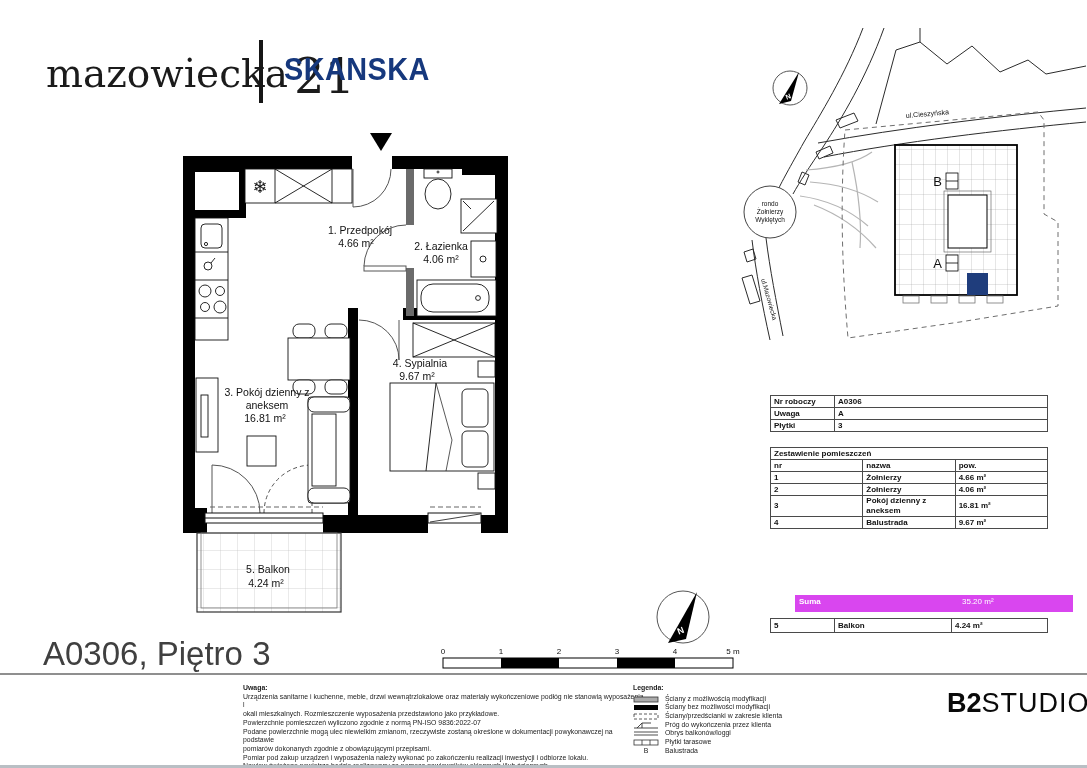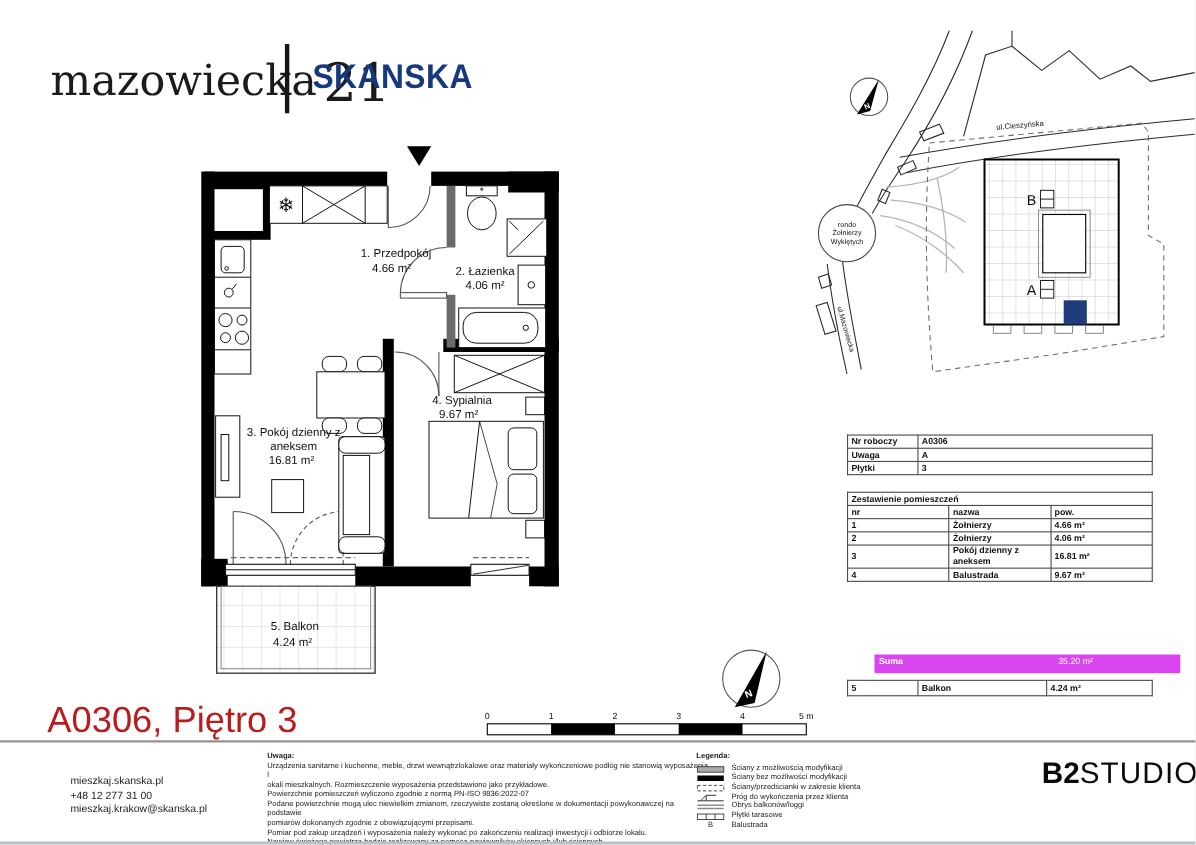--- a/index.html
+++ b/index.html
@@ -17,21 +17,21 @@
   svg text{font-family:"Liberation Sans",sans-serif;}
   
   .mini-table{position:absolute;border-collapse:collapse;font-size:8px;color:#111;table-layout:fixed;}
   .mini-table td,.mini-table th{border:0.8px solid #4a4a4a;padding:0 3px;height:11px;font-weight:700;line-height:10px;margin-top:34px;}
   .mini-table .c{text-align:left;}
   .mini-table .l{text-align:left;}
   #suma-bar{position:absolute;left:770px;top:595px;width:278px;height:17px;background:#d946ef;color:#fff;font-size:8px;margin-left:25px;}
   #suma-bar .lbl{position:absolute;left:4px;top:2px;font-weight:700;}
   #suma-bar .val{position:absolute;left:167px;top:2px;width:111px;}
   
-  #sheet-title{position:absolute;left:43px;top:635px;font-size:33px;color:#b91c1c;}
+  #sheet-title{position:absolute;left:43px;top:635px;font-size:33px;color:#404040;}
   #footer-rule{position:absolute;left:0;top:673px;width:1087px;height:1.6px;background:#8f8f8f;}
   #contact{position:absolute;left:64px;top:705px;font-size:9.5px;line-height:12.5px;color:#1c1c1c;}
   #notes{position:absolute;left:243px;top:684px;width:402px;font-size:6.9px;line-height:8.7px;color:#222;}
   #notes .nt{font-weight:700;}
   #legend{position:absolute;left:633px;top:684px;width:190px;font-size:6.9px;line-height:8.7px;color:#222;}
   #legend .lt{font-weight:700;margin-bottom:2px;}
   #legend .row{display:flex;align-items:center;height:8.7px;}
   #legend .sym{width:26px;margin-right:6px;flex:0 0 26px;display:flex;justify-content:center;}
   #studio{position:absolute;left:947px;top:688px;font-size:27px;color:#0a0a0a;white-space:nowrap;}
   #studio .b{font-weight:800;text-align:right;}
@@ -327,25 +327,20 @@
         <text x="617" y="654">3</text>
         <text x="675" y="654">4</text>
         <text x="733" y="654">5 m</text>
       </g>
     </g>
   </svg>
 
   <div id="sheet-title">A0306, Piętro 3</div>
   <div id="footer-rule"></div>
 
-  <div id="contact">
-    <div>mieszkaj.skanska.pl</div>
-    <div>+48 12 277 31 00</div>
-    <div>mieszkaj.krakow@skanska.pl</div>
-  </div>
 
   <div id="notes">
     <div class="nt">Uwaga:</div>
     <div>Urządzenia sanitarne i kuchenne, meble, drzwi wewnątrzlokalowe oraz materiały wykończeniowe podłóg nie stanowią wyposażenia l</div>
     <div>okali mieszkalnych. Rozmieszczenie wyposażenia przedstawiono jako przykładowe.</div>
     <div>Powierzchnie pomieszczeń wyliczono zgodnie z normą PN-ISO 9836:2022-07</div>
     <div>Podane powierzchnie mogą ulec niewielkim zmianom, rzeczywiste zostaną określone w dokumentacji powykonawczej na podstawie</div>
     <div>pomiarów dokonanych zgodnie z obowiązującymi przepisami.</div>
     <div>Pomiar pod zakup urządzeń i wyposażenia należy wykonać po zakończeniu realizacji inwestycji i odbiorze lokalu.</div>
     <div>Nawiew świeżego powietrza będzie realizowany za pomocą nawiewników okiennych i/lub ściennych.</div>

